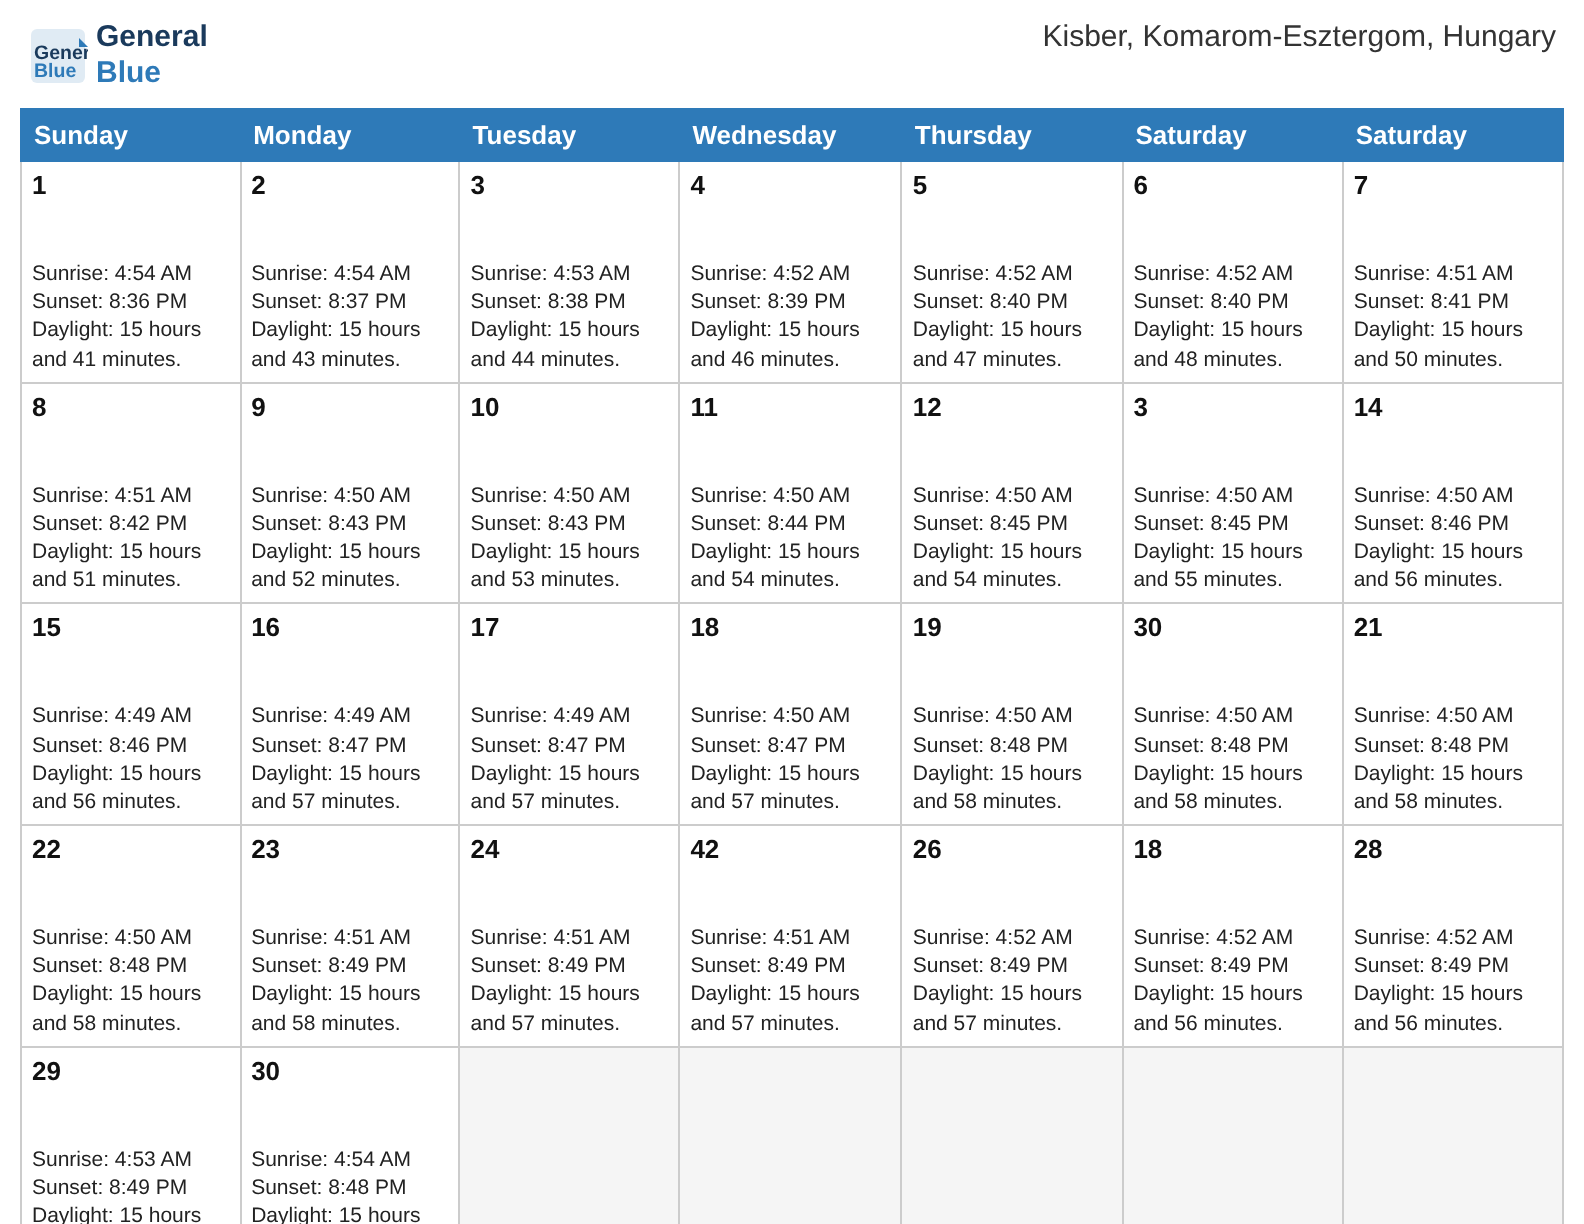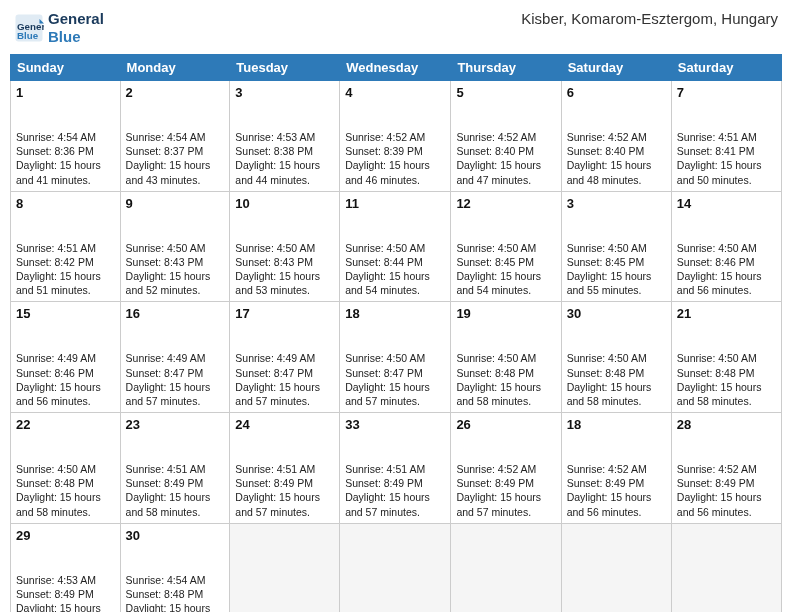--- a/index.html
+++ b/index.html
@@ -211,21 +211,21 @@
         </td>
         <td>
           <span class="day-num">23</span>
 <div class="day-info">Sunrise: 4:51 AM<br>Sunset: 8:49 PM<br>Daylight: 15 hours and 58 minutes.</div>
         </td>
         <td>
           <span class="day-num">24</span>
 <div class="day-info">Sunrise: 4:51 AM<br>Sunset: 8:49 PM<br>Daylight: 15 hours and 57 minutes.</div>
         </td>
         <td>
-          <span class="day-num">33</span>
+          <span class="day-num">42</span>
 <div class="day-info">Sunrise: 4:51 AM<br>Sunset: 8:49 PM<br>Daylight: 15 hours and 57 minutes.</div>
         </td>
         <td>
           <span class="day-num">26</span>
 <div class="day-info">Sunrise: 4:52 AM<br>Sunset: 8:49 PM<br>Daylight: 15 hours and 57 minutes.</div>
         </td>
         <td>
           <span class="day-num">18</span>
 <div class="day-info">Sunrise: 4:52 AM<br>Sunset: 8:49 PM<br>Daylight: 15 hours and 56 minutes.</div>
         </td>

